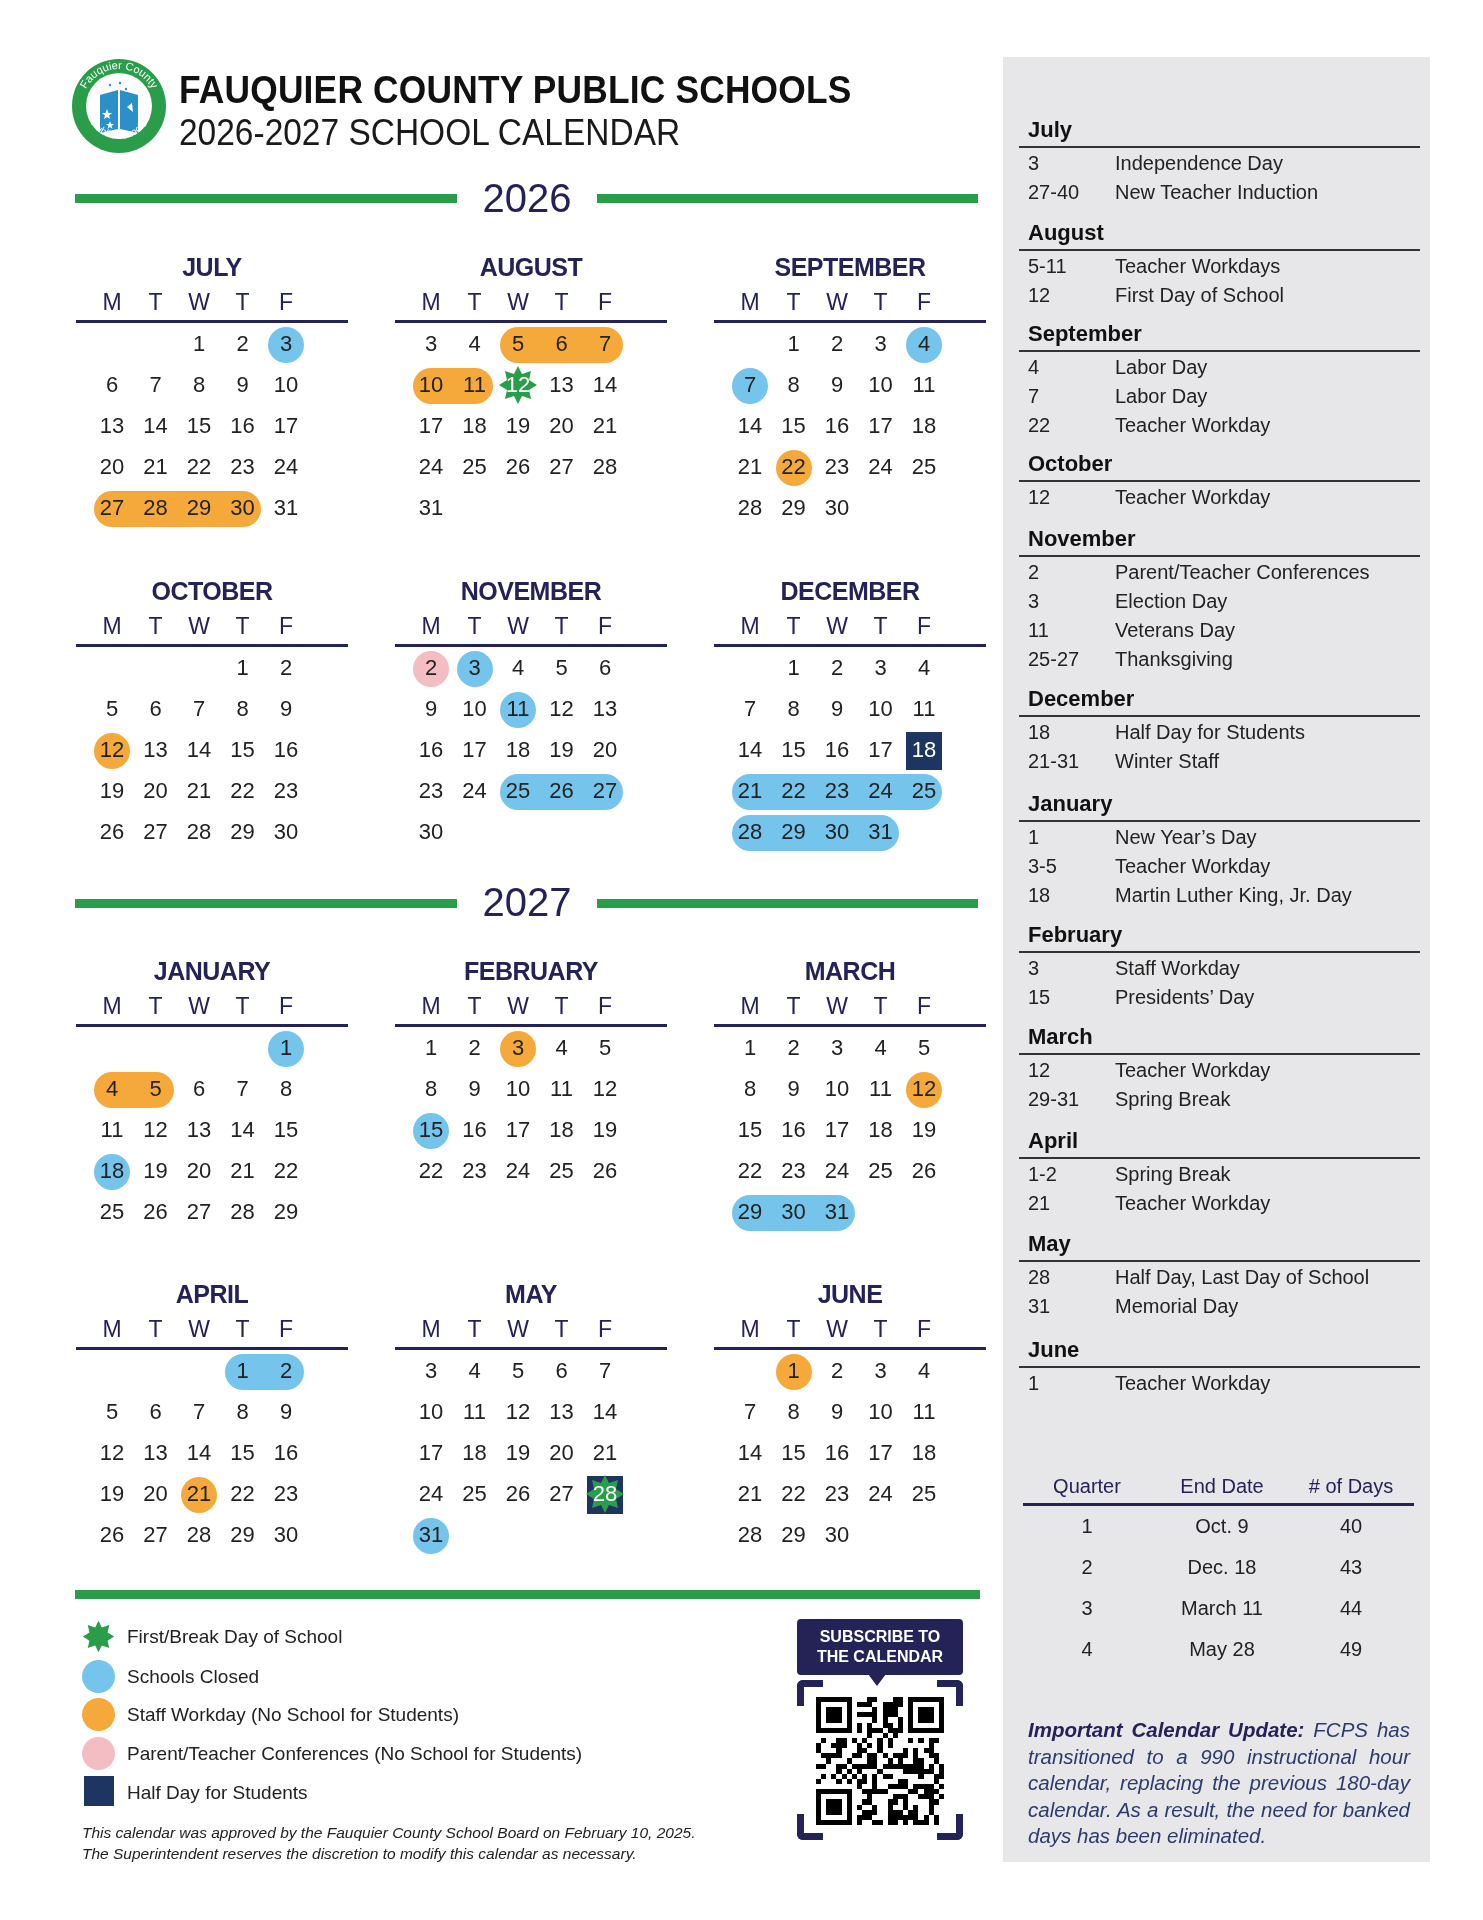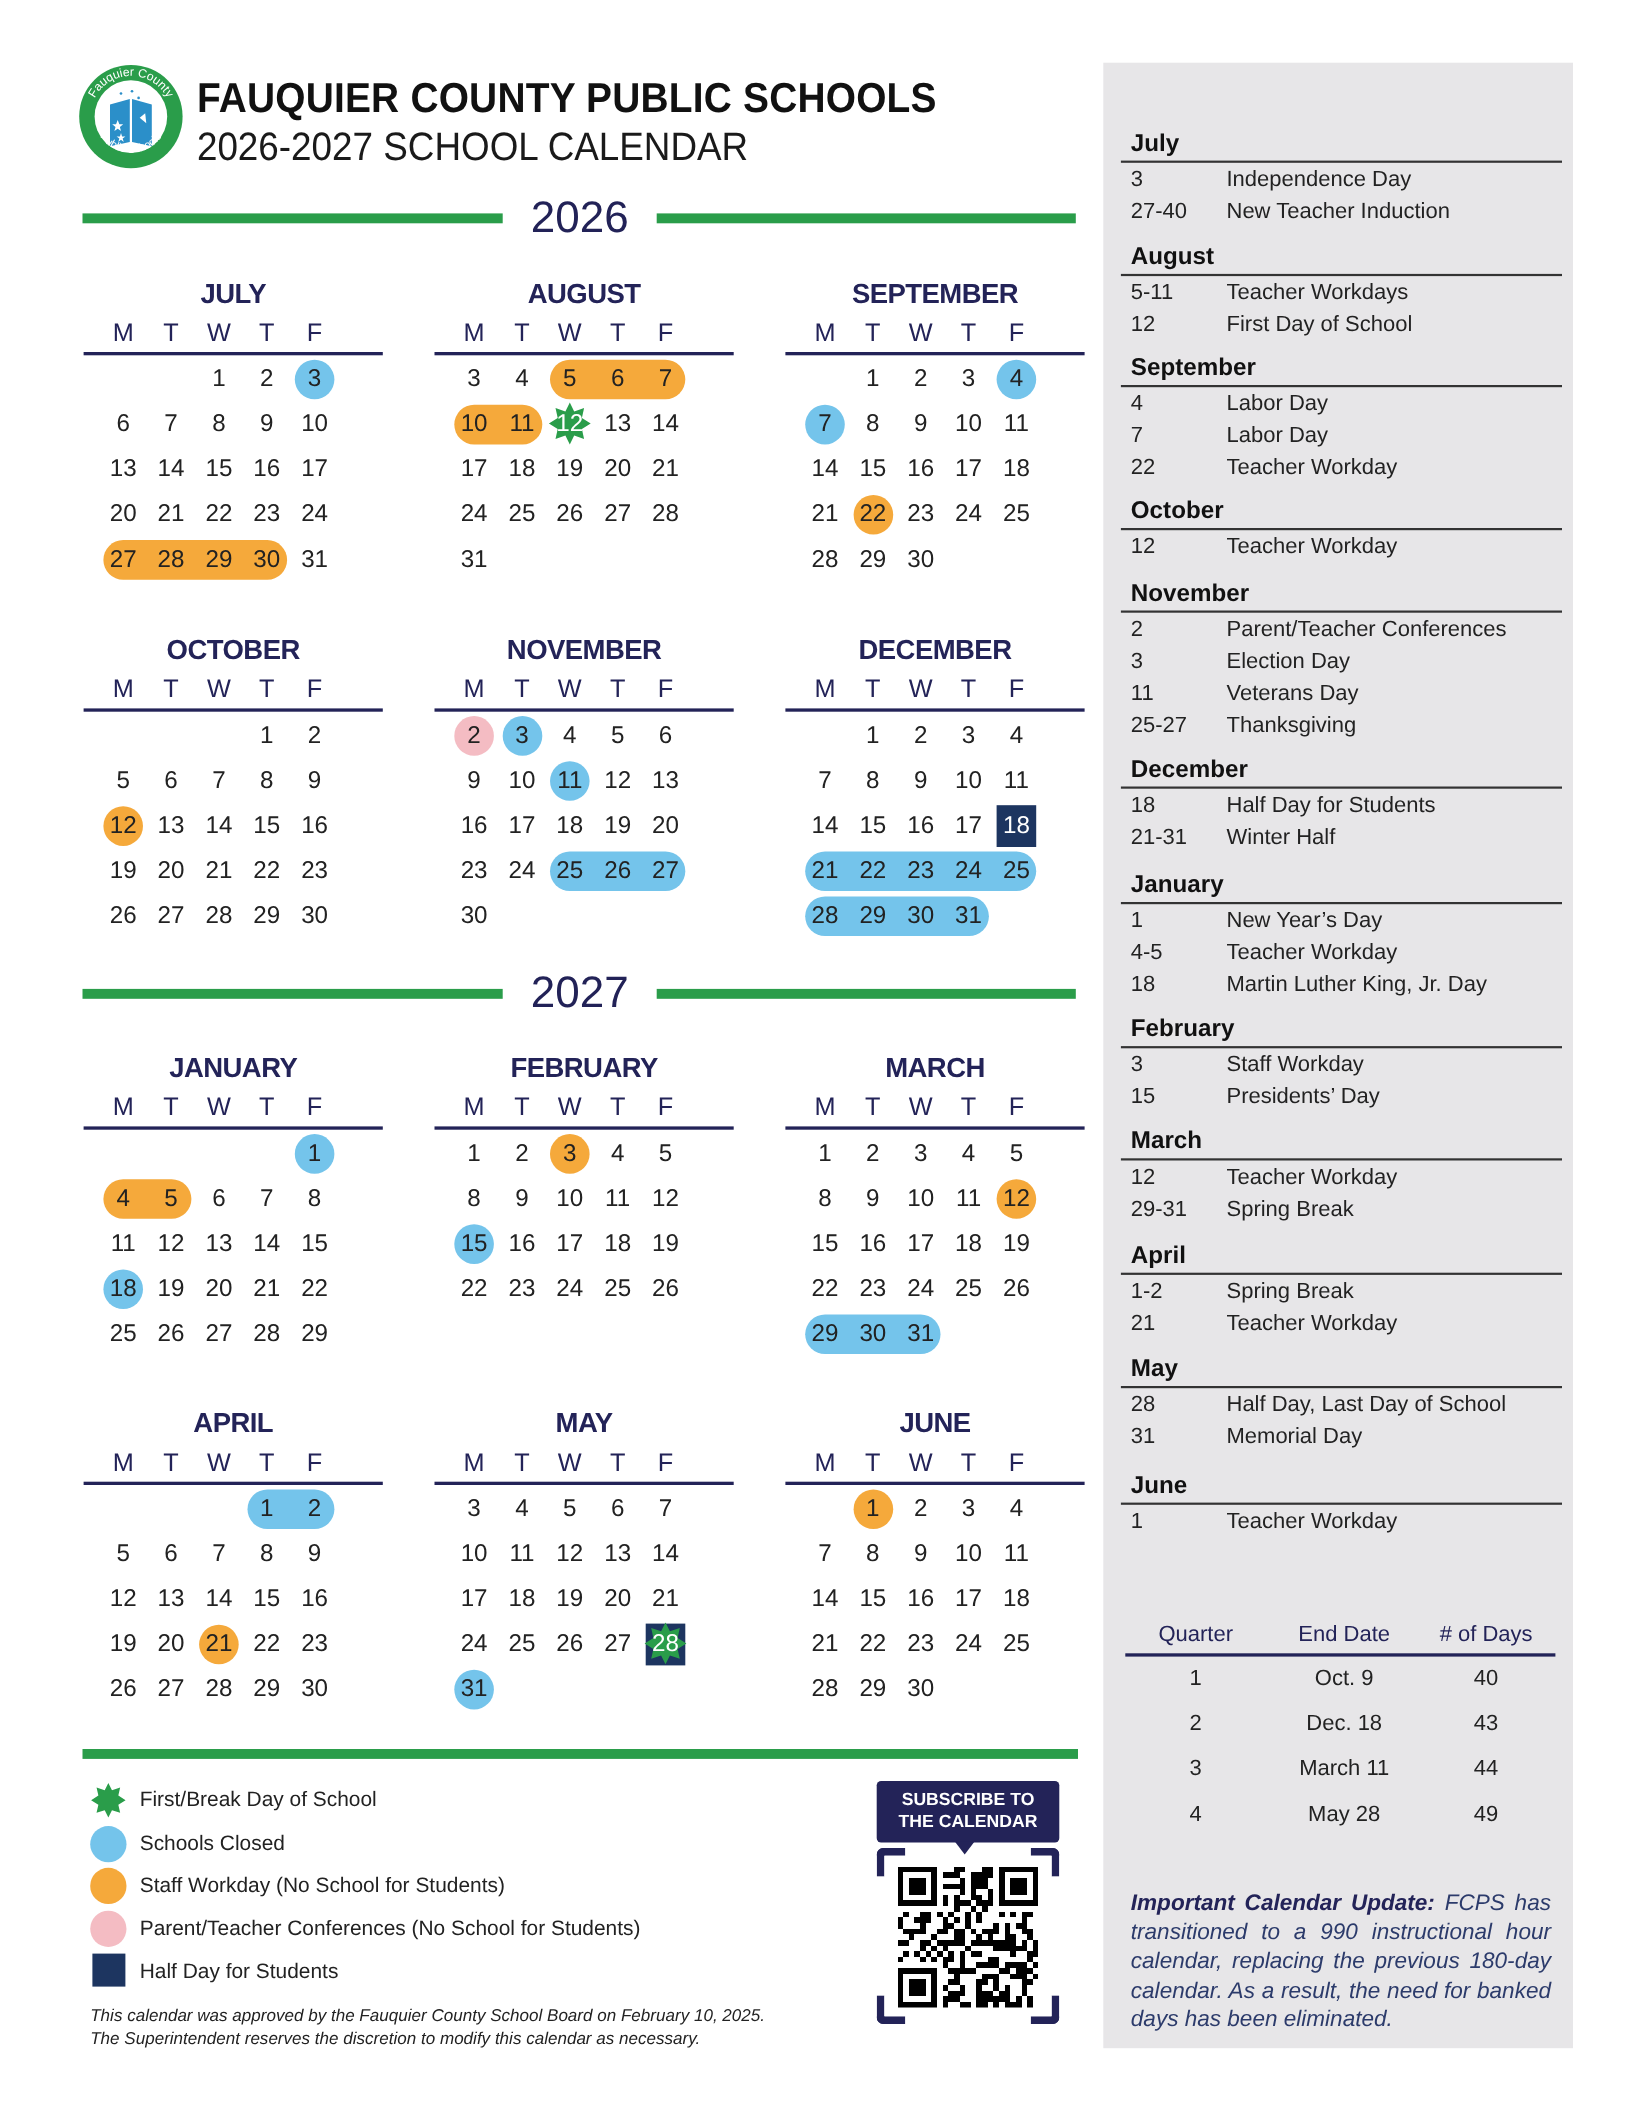--- a/index.html
+++ b/index.html
@@ -832,26 +832,26 @@
       <div class="kd-desc" style="top: 533px;">Election Day</div>
       <div class="kd-date" style="top: 562px;">11</div>
       <div class="kd-desc" style="top: 562px;">Veterans Day</div>
       <div class="kd-date" style="top: 591px;">25-27</div>
       <div class="kd-desc" style="top: 591px;">Thanksgiving</div>
       <div class="kd-head" style="top: 629px;">December</div>
       <div class="kd-rule" style="top: 658px;"></div>
       <div class="kd-date" style="top: 664px;">18</div>
       <div class="kd-desc" style="top: 664px;">Half Day for Students</div>
       <div class="kd-date" style="top: 693px;">21-31</div>
-      <div class="kd-desc" style="top: 693px;">Winter Half</div>
+      <div class="kd-desc" style="top: 693px;">Winter Staff</div>
       <div class="kd-head" style="top: 734px;">January</div>
       <div class="kd-rule" style="top: 763px;"></div>
       <div class="kd-date" style="top: 769px;">1</div>
       <div class="kd-desc" style="top: 769px;">New Year’s Day</div>
-      <div class="kd-date" style="top: 798px;">4-5</div>
+      <div class="kd-date" style="top: 798px;">3-5</div>
       <div class="kd-desc" style="top: 798px;">Teacher Workday</div>
       <div class="kd-date" style="top: 827px;">18</div>
       <div class="kd-desc" style="top: 827px;">Martin Luther King, Jr. Day</div>
       <div class="kd-head" style="top: 865px;">February</div>
       <div class="kd-rule" style="top: 894px;"></div>
       <div class="kd-date" style="top: 900px;">3</div>
       <div class="kd-desc" style="top: 900px;">Staff Workday</div>
       <div class="kd-date" style="top: 929px;">15</div>
       <div class="kd-desc" style="top: 929px;">Presidents’ Day</div>
       <div class="kd-head" style="top: 967px;">March</div>

